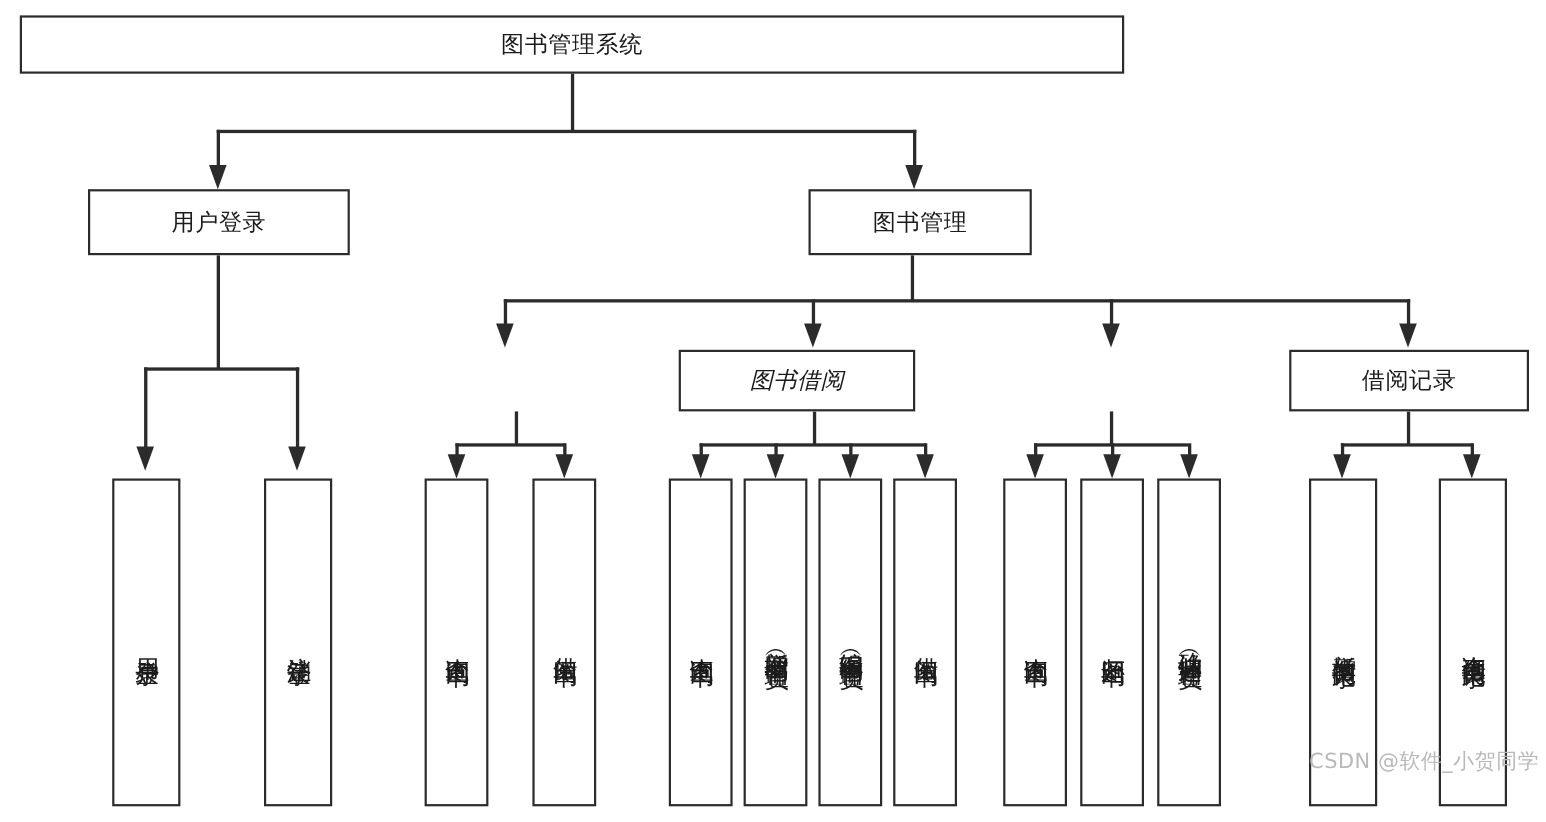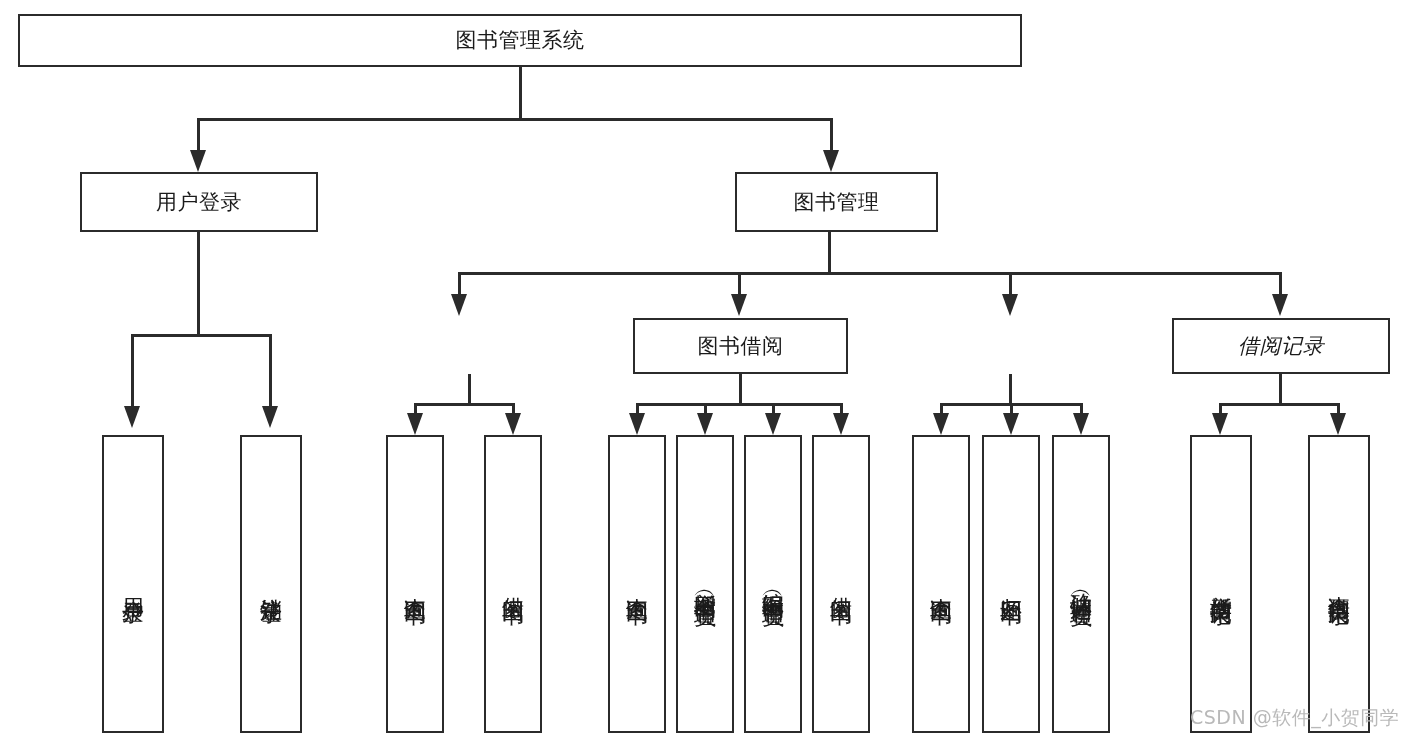--- a/index.html
+++ b/index.html
@@ -147,24 +147,24 @@
     <span class="lbl">图书管理系统</span>
   </div>
 
   <div class="node" style="left:80px;top:172px;width:238px;height:60px;">
     <span class="lbl">用户登录</span>
   </div>
   <div class="node" style="left:712px;top:172px;width:203px;height:60px;margin-left:23px;">
     <span class="lbl">图书管理</span>
   </div>
 
-  <div class="node" style="left:633px;top:318px;width:215px;height:56px;">
+  <div class="node" style="left:617px;top:318px;width:215px;height:56px;font-style:italic;">
     <span class="lbl">图书借阅</span>
   </div>
-  <div class="node" style="left:1172px;top:318px;width:218px;height:56px;font-style:italic;">
+  <div class="node" style="left:1172px;top:318px;width:218px;height:56px;">
     <span class="lbl">借阅记录</span>
   </div>
 
   <div class="leaf" style="left:102px;top:435px;width:62px;height:298px;">
     <span class="vlbl">用户登录</span>
   </div>
   <div class="leaf" style="left:240px;top:435px;width:62px;height:298px;">
     <span class="vlbl">注销登录</span>
   </div>
   <div class="leaf" style="left:386px;top:435px;width:58px;height:298px;">
@@ -194,15 +194,15 @@
   <div class="leaf" style="left:1052px;top:435px;width:58px;height:298px;">
     <span class="vlbl">确认归还（管理员）</span>
   </div>
   <div class="leaf" style="left:1190px;top:435px;width:62px;height:298px;">
     <span class="vlbl">新增借阅记录</span>
   </div>
   <div class="leaf" style="left:1308px;top:435px;width:62px;height:298px;">
     <span class="vlbl">查询借阅记录</span>
   </div>
 
-  <div id="watermark" style="left:1190px;top:705px;">CSDN @软件_小贺同学</div>
+  <div id="watermark" style="left:1190px;top:679px;">CSDN @软件_小贺同学</div>
 
 </div>
 
 </body></html>

